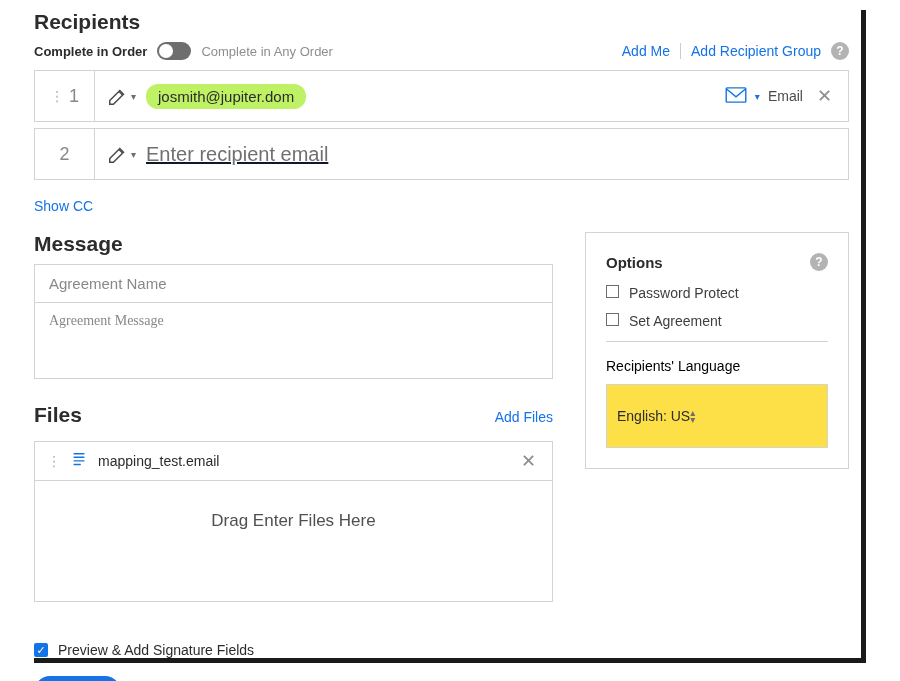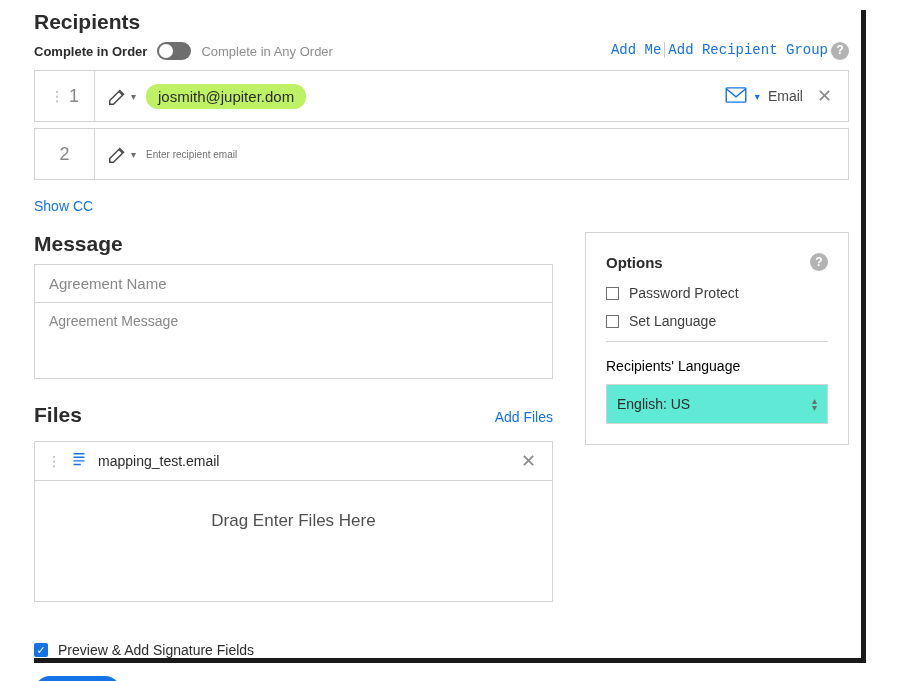--- a/index.html
+++ b/index.html
@@ -6,60 +6,60 @@
   body { font-family: -apple-system, BlinkMacSystemFont, "Segoe UI", sans-serif; font-size: 14px; color: #2c2c2c; background: #fff; width: 900px; height: 681px; padding: 10px 34px 18px 34px; position: relative; }
   .main-frame { border-right: 5px solid #1a1a1a; border-bottom: 5px solid #1a1a1a; padding: 0 0 0 0; height: 100%; }
   .inner { padding: 0 12px 10px 0; }
   h3 { font-size: 21px; font-weight: 700; color: #2c2c2c; margin-bottom: 8px; }
   .section-recipients-header { display: flex; align-items: center; justify-content: space-between; margin-bottom: 10px; }
   .order-group { display: flex; align-items: center; gap: 10px; }
   .order-label { font-size: 13px; font-weight: 700; }
   .order-label-any { font-size: 13px; color: #8e8e8e; }
   .toggle { width: 34px; height: 18px; background: #6e6e6e; border-radius: 10px; position: relative; display: inline-block; cursor: pointer; }
   .toggle .knob { width: 14px; height: 14px; background: #fff; border-radius: 50%; position: absolute; left: 2px; top: 2px; }
-  .right-links { display: flex; gap: 3px; font-size: 14px; font-family: Liberation Mono, monospace; }
+  .right-links { display: flex; align-items: center; gap: 10px; font-size: 14px; }
   .link { color: #1473e6; cursor: pointer; }
   .divider-v { width: 1px; height: 16px; background: #ccc; }
   .help-circle { width: 18px; height: 18px; border-radius: 50%; background: #b3b3b3; color: #fff; font-size: 12px; display: flex; align-items: center; justify-content: center; font-weight: 700; cursor: pointer; }
   .recipient-row { display: flex; margin-bottom: 6px; border: 1px solid #d3d3d3; height: 52px; }
   .num-cell { width: 60px; border-right: 1px solid #d3d3d3; display: flex; align-items: center; justify-content: center; font-size: 18px; color: #888; gap: 6px; }
   .drag-dots { color: #b0b0b0; font-size: 14px; letter-spacing: -1px; }
   .recipient-body { flex: 1; display: flex; align-items: center; padding: 0 12px; gap: 10px; }
   .role-picker { display: flex; align-items: center; gap: 2px; color: #4b4b4b; cursor: pointer; }
   .pen-icon svg { display: block; }
   .chev { font-size: 10px; color: #6e6e6e; }
   .chip { background: #bef264; padding: 4px 12px; border-radius: 12px; font-size: 15px; color: #2c2c2c; }
-  .recipient-input { flex: 1; border: none; outline: none; font-size: 10px; color: #7f1d1d; }
+  .recipient-input { flex: 1; border: none; outline: none; font-size: 20px; color: #0f172a; text-decoration: underline; }
   .recipient-input::placeholder { color: #707070; }
   .deliver { display: flex; align-items: center; gap: 8px; color: #4b4b4b; }
   .deliver .icon { color: #1473e6; }
   .close-x { color: #8e8e8e; font-size: 18px; cursor: pointer; padding: 0 4px; }
   .show-cc { color: #1473e6; font-size: 14px; cursor: pointer; margin: 12px 0 18px 0; display: inline-block; }
   .two-col { display: flex; gap: 32px; }
   .left-col { flex: 1; }
   .right-col { width: 264px; }
   .message-box { border: 1px solid #d3d3d3; }
   .agreement-name { width: 100%; border: none; border-bottom: 1px solid #d3d3d3; padding: 10px 14px; font-size: 15px; outline: none; }
   .agreement-name::placeholder { color: #888; }
-  .agreement-msg { width: 100%; border: none; padding: 10px 14px; font-size: 14px; height: 72px; resize: none; outline: none; font-family: Liberation Sans, sans-serif; }
+  .agreement-msg { width: 100%; border: none; padding: 10px 14px; font-size: 14px; height: 72px; resize: none; outline: none; font-family: Liberation Serif, serif; }
   .agreement-msg::placeholder { color: #888; }
   .files-header { display: flex; justify-content: space-between; align-items: baseline; margin: 24px 0 6px 0; gap: 16px; }
   .files-box { border: 1px solid #d3d3d3; }
   .file-row { display: flex; align-items: center; padding: 8px 12px; border-bottom: 1px solid #d3d3d3; gap: 10px; }
   .file-icon { color: #1473e6; }
   .file-name { flex: 1; font-size: 14px; }
   .drop-zone { padding: 30px 0 70px 0; text-align: center; font-size: 17px; color: #505050; }
   .options-panel { border: 1px solid #d3d3d3; padding: 20px; }
   .options-header { display: flex; justify-content: space-between; align-items: center; margin-bottom: 14px; }
   .options-header h4 { font-size: 15px; font-weight: 700; }
-  .check-row { display: flex; align-items: center; gap: 10px; margin-bottom: 12px; font-size: 14px; color: #3e3e3e; }
+  .check-row { display: flex; align-items: flex-start; gap: 10px; margin-bottom: 12px; font-size: 14px; color: #3e3e3e; }
   .chk { width: 13px; height: 13px; border: 1.5px solid #6e6e6e; display: inline-block; cursor: pointer; }
   .hr { border: none; border-top: 1px solid #d3d3d3; margin: 12px 0 16px 0; }
   .lang-label { font-size: 14px; color: #000000; margin-bottom: 10px; }
-  .lang-select { width: 100%; border: 1px solid #d3d3d3; padding: 11px 10px; font-size: 14px; background: #5eead4; display: flex; justify-content: space-between; align-items: center; cursor: pointer; }
+  .lang-select { width: 100%; border: 1px solid #d3d3d3; padding: 23px 10px; font-size: 14px; background: #fde047; display: flex; justify-content: flex-start; align-items: center; cursor: pointer; }
   .updown { font-size: 10px; color: #6e6e6e; line-height: 7px; }
   .preview-row { display: flex; align-items: center; gap: 10px; margin-top: 40px; font-size: 14px; }
   .chk-checked { width: 14px; height: 14px; background: #1473e6; border-radius: 2px; display: flex; align-items: center; justify-content: center; color: #fff; font-size: 11px; }
   .next-btn { background: #1473e6; color: #fff; border: none; border-radius: 16px; padding: 8px 28px; font-size: 15px; margin-top: 18px; cursor: pointer; }
 </style>
 </head>
 <body>
 
 <div class="main-frame">
     <div class="inner">
@@ -167,21 +167,21 @@
         <div class="options-header">
           <h4>Options</h4>
           <span class="help-circle">?</span>
         </div>
         <div class="check-row">
           <span class="chk"></span>
           <span>Password Protect</span>
         </div>
         <div class="check-row">
           <span class="chk"></span>
-          <span>Set Language</span>
+          <span>Set Agreement</span>
         </div>
         <hr class="hr">
         <div class="lang-label">Recipients' Language</div>
         <div class="lang-select">
           <span>English: US</span>
           <span class="updown">▴<br>▾</span>
         </div>
       </div>
     </div>
   </div>

